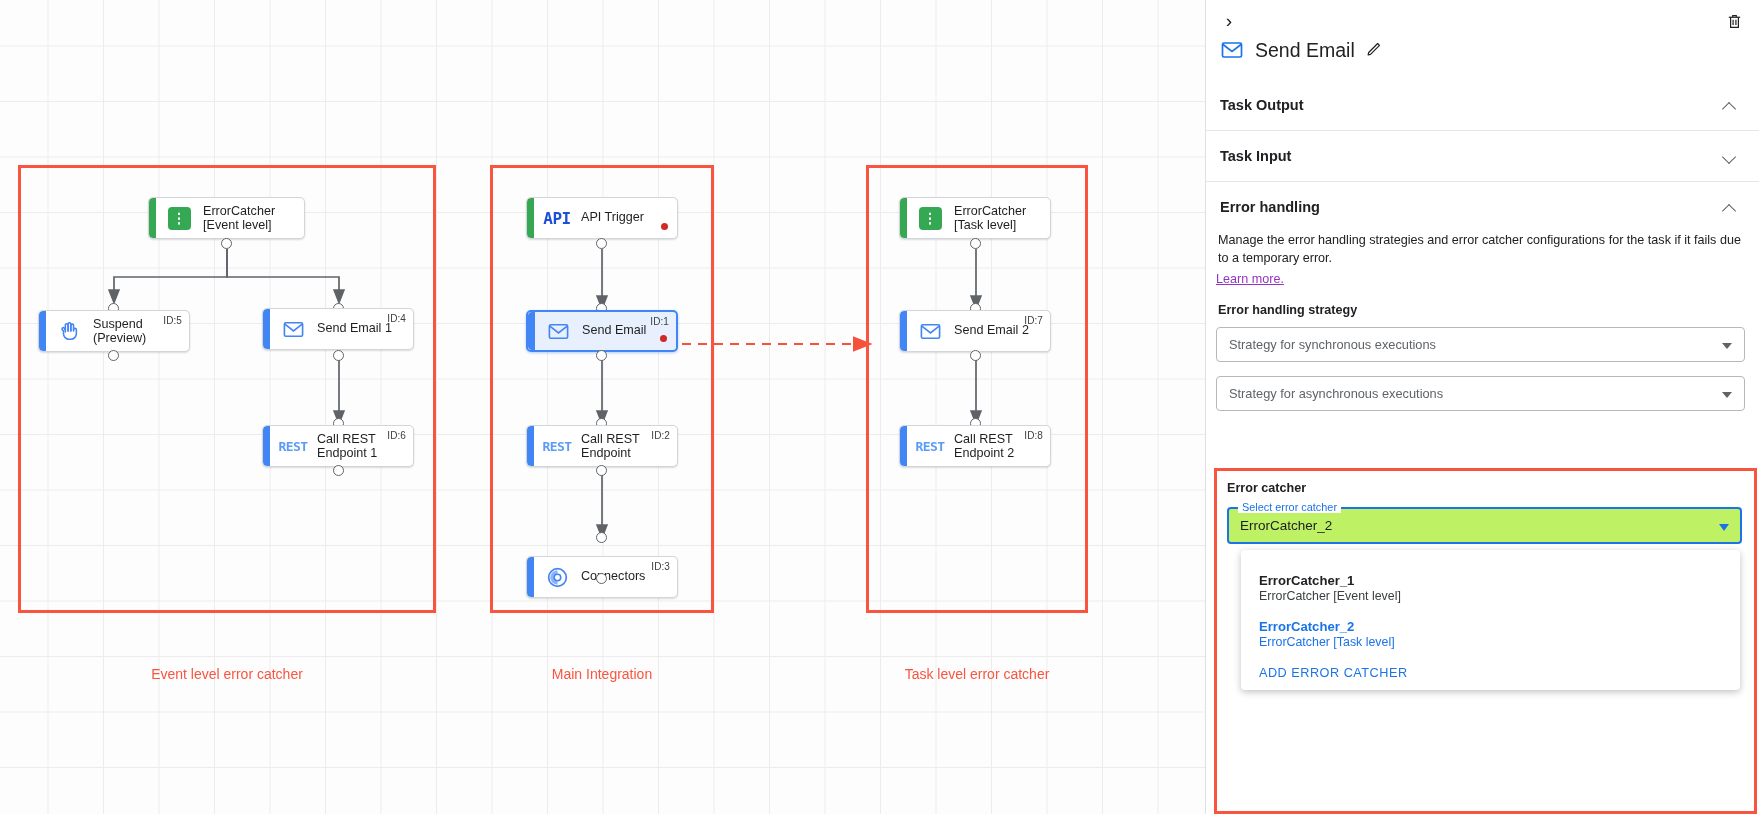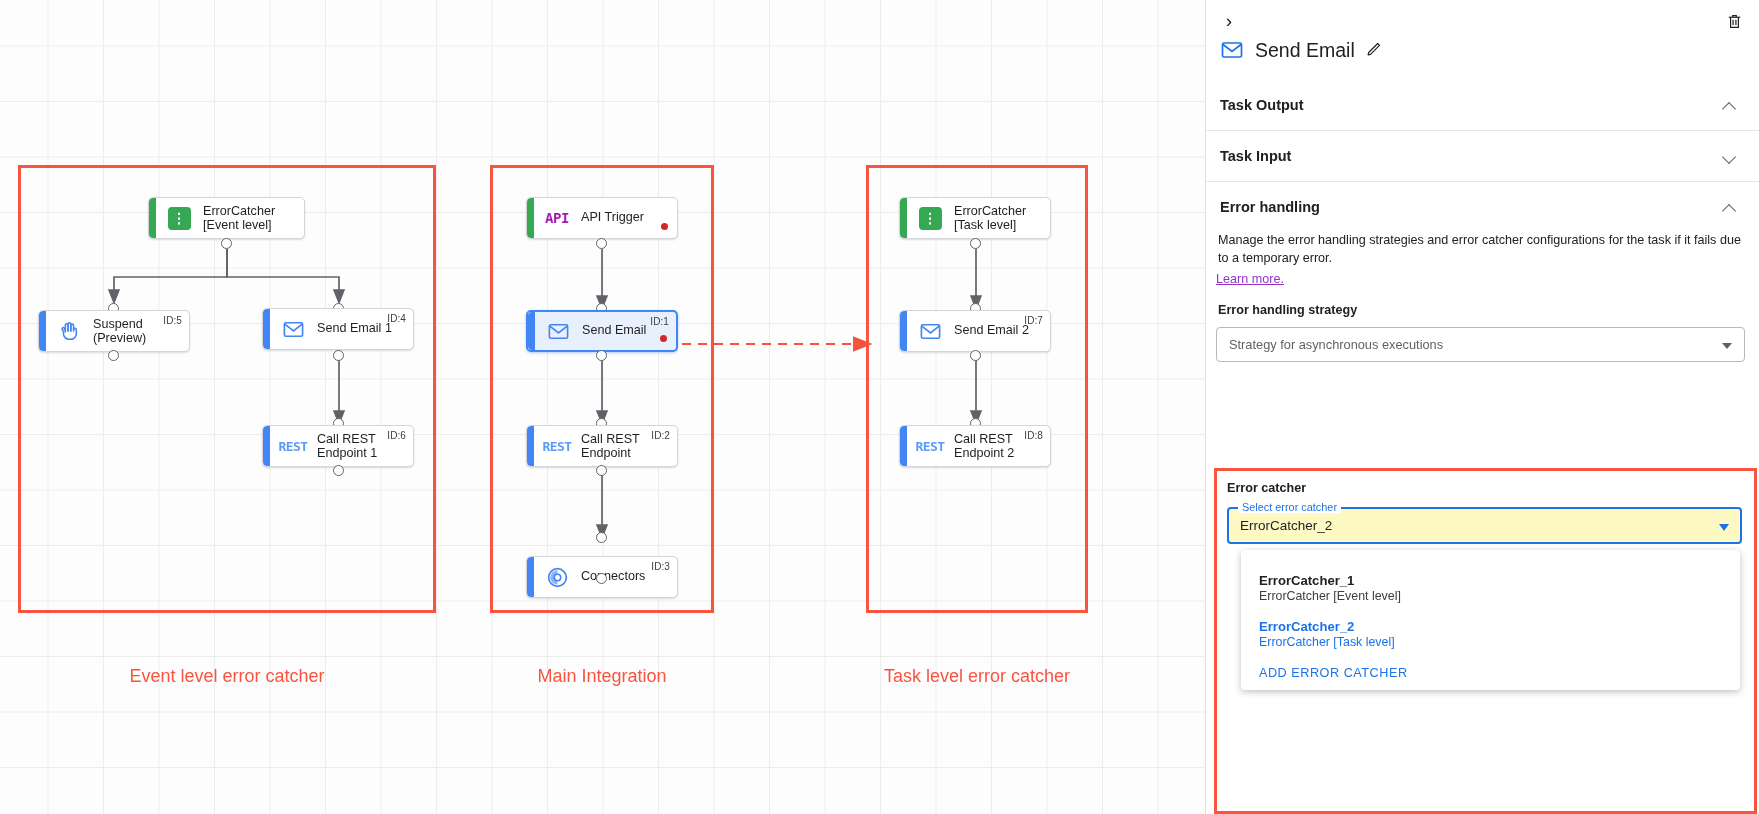--- a/index.html
+++ b/index.html
@@ -26,21 +26,21 @@
   #canvas-edges { position:absolute; left:0; top:0; width:1205px; height:814px; pointer-events:none; }
 
   .group-box {
     position:absolute;
     border:3px solid #f9543f;
     background:transparent;
   }
   .group-caption {
     position:absolute;
     color:#f9543f;
-    font-size:18px;
+    font-size:14px;
     text-align:center;
     white-space:nowrap;
   }
 
   
   .node {
     position:absolute;
     height:42px;
     background:#ffffff;
     border:1px solid #d2d5d9;
@@ -78,21 +78,21 @@
     position:absolute; right:9px; bottom:8px;
     width:7px; height:7px; border-radius:50%; background:#cf2a27;
   }
   .ebadge {
     width:23px; height:23px; border-radius:4px; background:#34a853;
     display:flex; align-items:center; justify-content:center;
   }
   .ebadge span {
     color:#fff; font-size:14px; font-weight:bold; line-height:12px;
   }
-  .apitxt { font-family:"DejaVu Sans Mono", monospace; font-size:14px; font-weight:bold; color:#a21caf; letter-spacing:-.5px; }
+  .apitxt { font-family:"DejaVu Sans Mono", monospace; font-size:16px; font-weight:bold; color:#1d4ed8; letter-spacing:-.5px; }
   .resttxt { font-family:"DejaVu Sans Mono", monospace; font-size:13px; font-weight:bold; color:#5b9bf8; letter-spacing:-.6px; }
 
   .port {
     position:absolute; width:11px; height:11px; border-radius:50%;
     background:#fff; border:1.6px solid #5f6368;
   }
 
   
   #panel {
     position:absolute; right:0; top:0; width:554px; height:814px;
@@ -164,21 +164,21 @@
   
   #ec-box {
     position:absolute; left:8px; right:2px; top:468px; bottom:0;
     border:3px solid #f9543f;
     padding:10px 12px 0 10px;
   }
   #ec-box .eclabel { font-size:12.6px; font-weight:bold; color:#202124; margin-bottom:12px; }
   .outlined-select {
     position:relative; height:37px; border:2px solid #1a73e8; border-radius:4px;
     display:flex; align-items:center; padding:0 34px 0 11px;
-    font-size:13.5px; color:#202124; background:#fef9c3; cursor:pointer;
+    font-size:13.5px; color:#202124; background:#bef264; cursor:pointer;
   }
   .outlined-select .legend {
     position:absolute; left:9px; top:-8px; background:#fff; padding:0 4px;
     font-size:10.9px; color:#1a73e8;
   }
   .caret-blue {
     position:absolute; right:11px; top:50%; margin-top:-2px;
     width:0; height:0; border-left:5.5px solid transparent; border-right:5.5px solid transparent;
     border-top:7px solid #1a73e8;
   }
@@ -427,20 +427,24 @@
   <div class="section" style="border-bottom:none;">
     <div class="section-head">
       <span class="sh-title">Error handling</span>
       <span class="chev up"></span>
     </div>
     <div class="sec-body">
       <p class="desc">Manage the error handling strategies and error catcher configurations for the task if it fails due to a temporary error.</p>
       <span class="learn">Learn more.</span>
       <div class="fieldlabel">Error handling strategy</div>
       <div class="select">
+        <span>Strategy for synchronous executions</span>
+        <span class="caret"></span>
+      </div>
+      <div class="select">
         <span>Strategy for asynchronous executions</span>
         <span class="caret"></span>
       </div>
     </div>
   </div>
 
   <div id="ec-box">
     <div class="eclabel">Error catcher</div>
     <div class="outlined-select">
       <span class="legend">Select error catcher</span>

